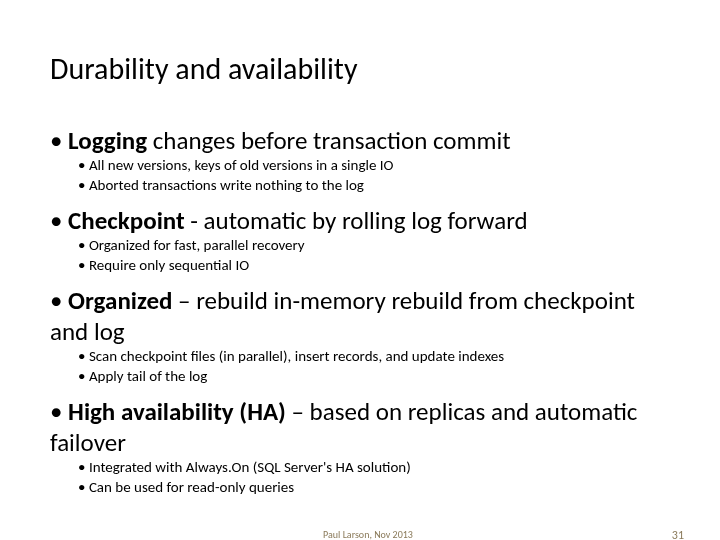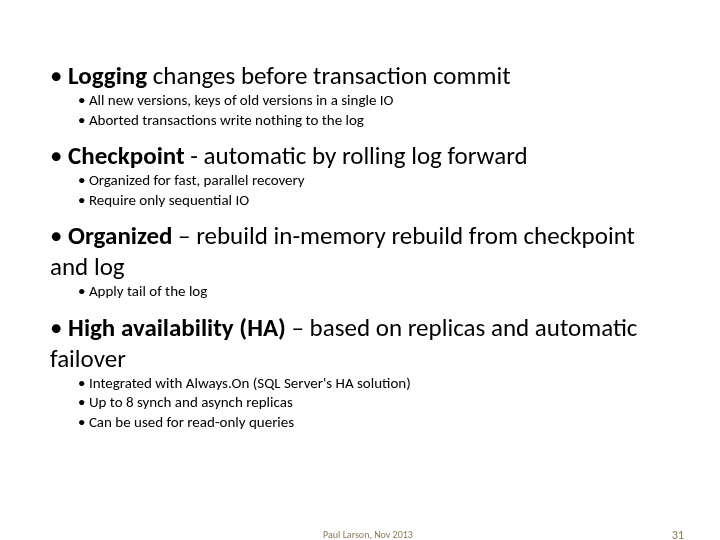--- a/index.html
+++ b/index.html
@@ -13,43 +13,44 @@
   .l2::before { content: "• "; }
   .footer { position: absolute; bottom: 12px; left: 0; width: 720px; }
   .footer-center { position: absolute; left: 8px; width: 720px; text-align: center; font-size: 10px; color: #8a7a5a; }
   .footer-right { position: absolute; right: 36px; font-size: 12px; color: #8a7a5a; }
 </style>
 </head>
 <body>
 
 <div class="slide">
 
+  <div class="title">Durability and availability</div>
 
   <div class="l1">
     <span class="bold">Logging</span><span> changes before transaction commit</span>
   </div>
   <div class="l2">All new versions, keys of old versions in a single IO</div>
   <div class="l2">Aborted transactions write nothing to the log</div>
 
   <div class="l1">
     <span class="bold">Checkpoint</span><span>  - automatic by rolling log forward</span>
   </div>
   <div class="l2">Organized for fast, parallel recovery</div>
   <div class="l2">Require only sequential IO</div>
 
   <div class="l1">
     <span class="bold">Organized</span><span> – rebuild in-memory rebuild from checkpoint and log</span>
   </div>
+  <div class="l2">Scan checkpoint files (in parallel), insert records, and update indexes</div>
   <div class="l2">Apply tail of the log</div>
 
   <div class="l1">
     <span class="bold">High availability (HA)</span><span> – based on replicas and automatic failover</span>
   </div>
   <div class="l2">Integrated with Always.On (SQL Server's HA solution)</div>
-  <div class="l2">Up to 8 synch and asynch replicas</div>
   <div class="l2">Can be used for read-only queries</div>
 
   <div class="footer">
     <div class="footer-center">Paul Larson, Nov 2013</div>
     <div class="footer-right">31</div>
   </div>
 
 </div>
 
 </body></html>

